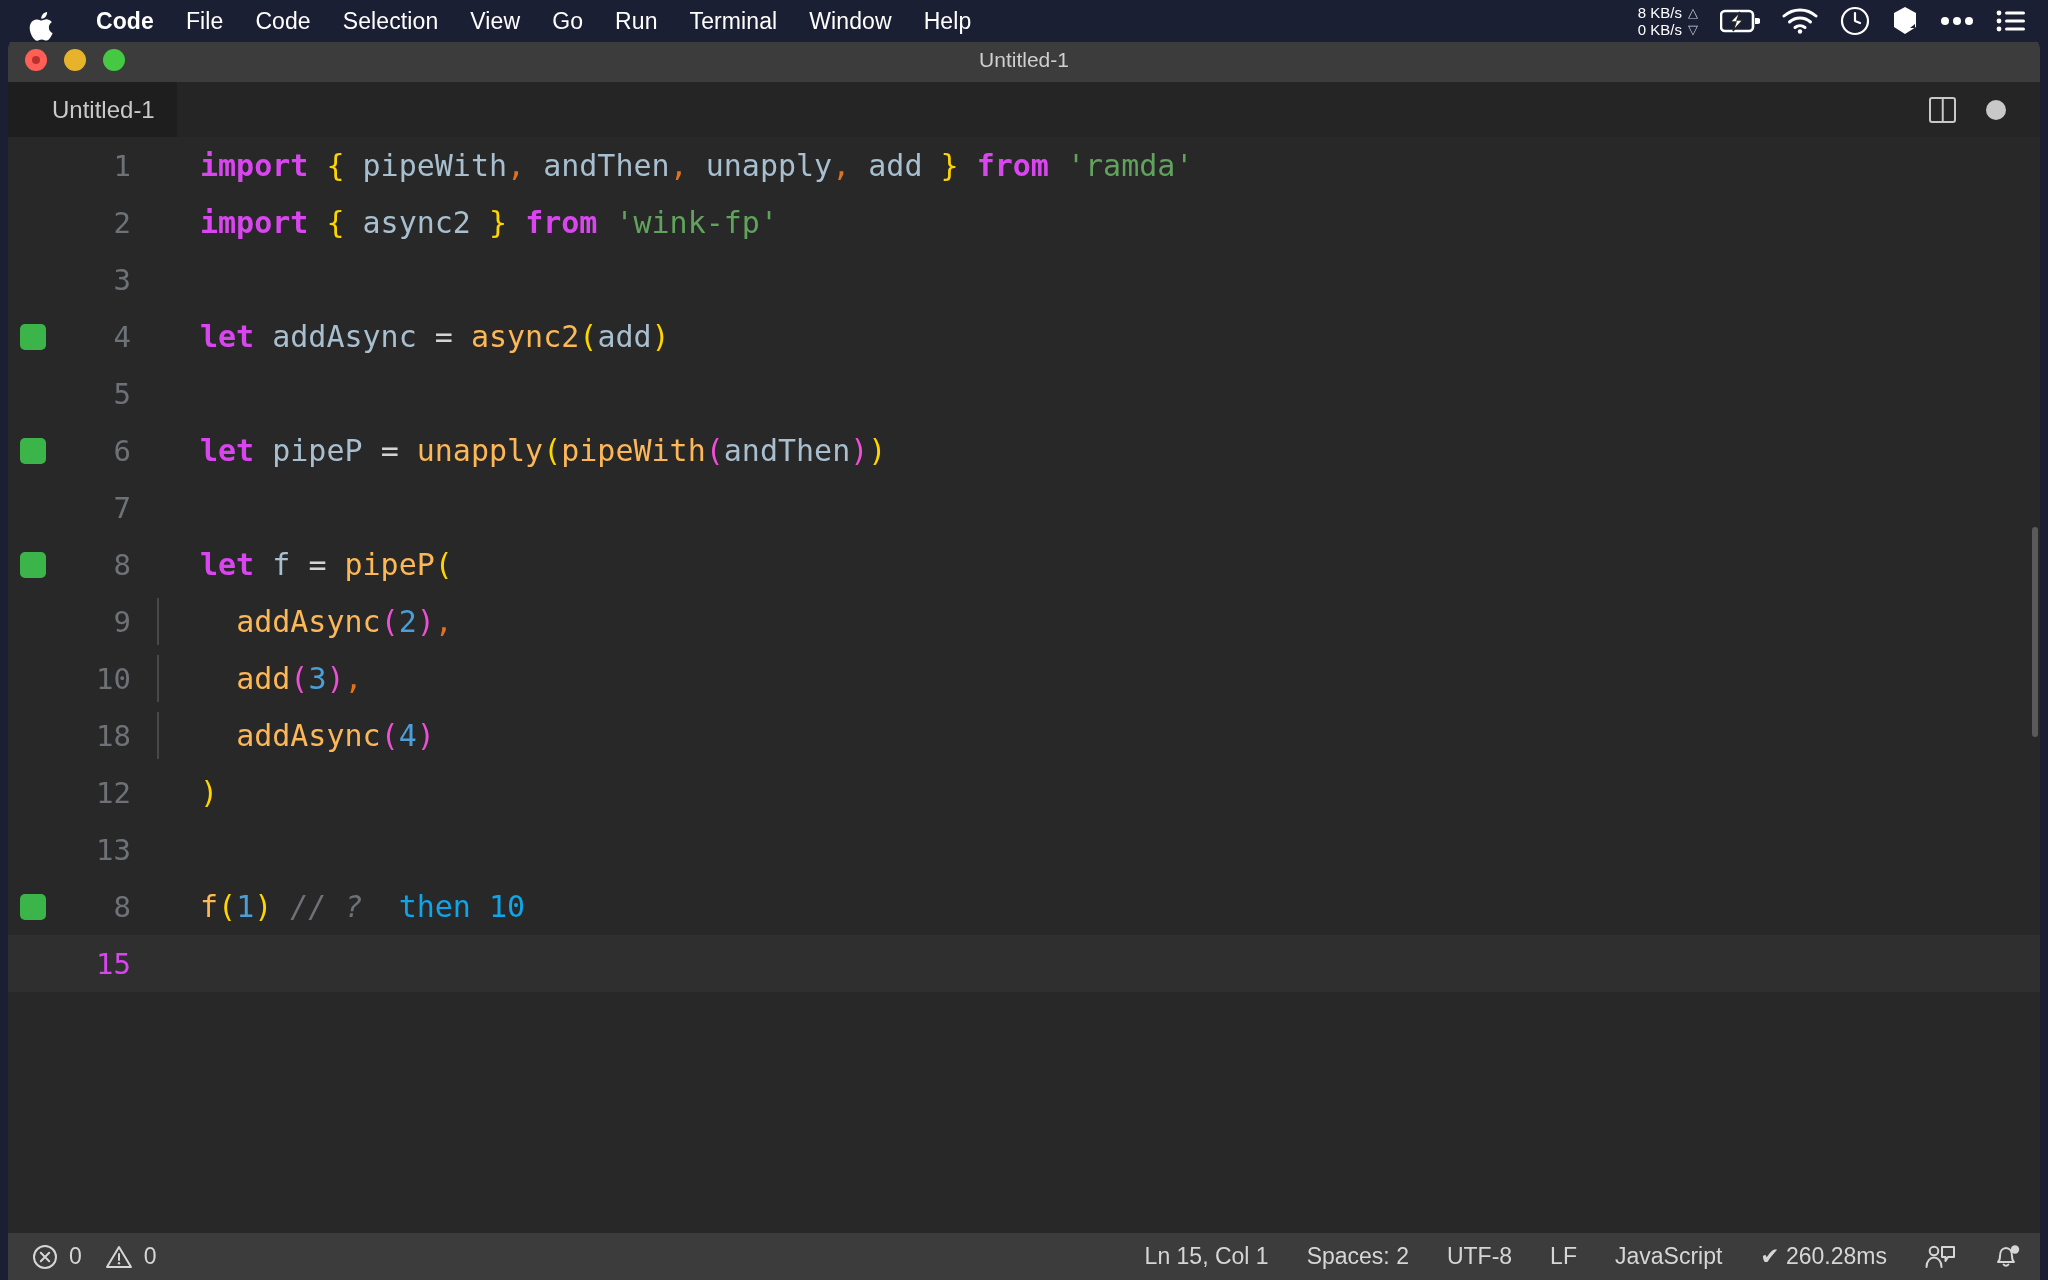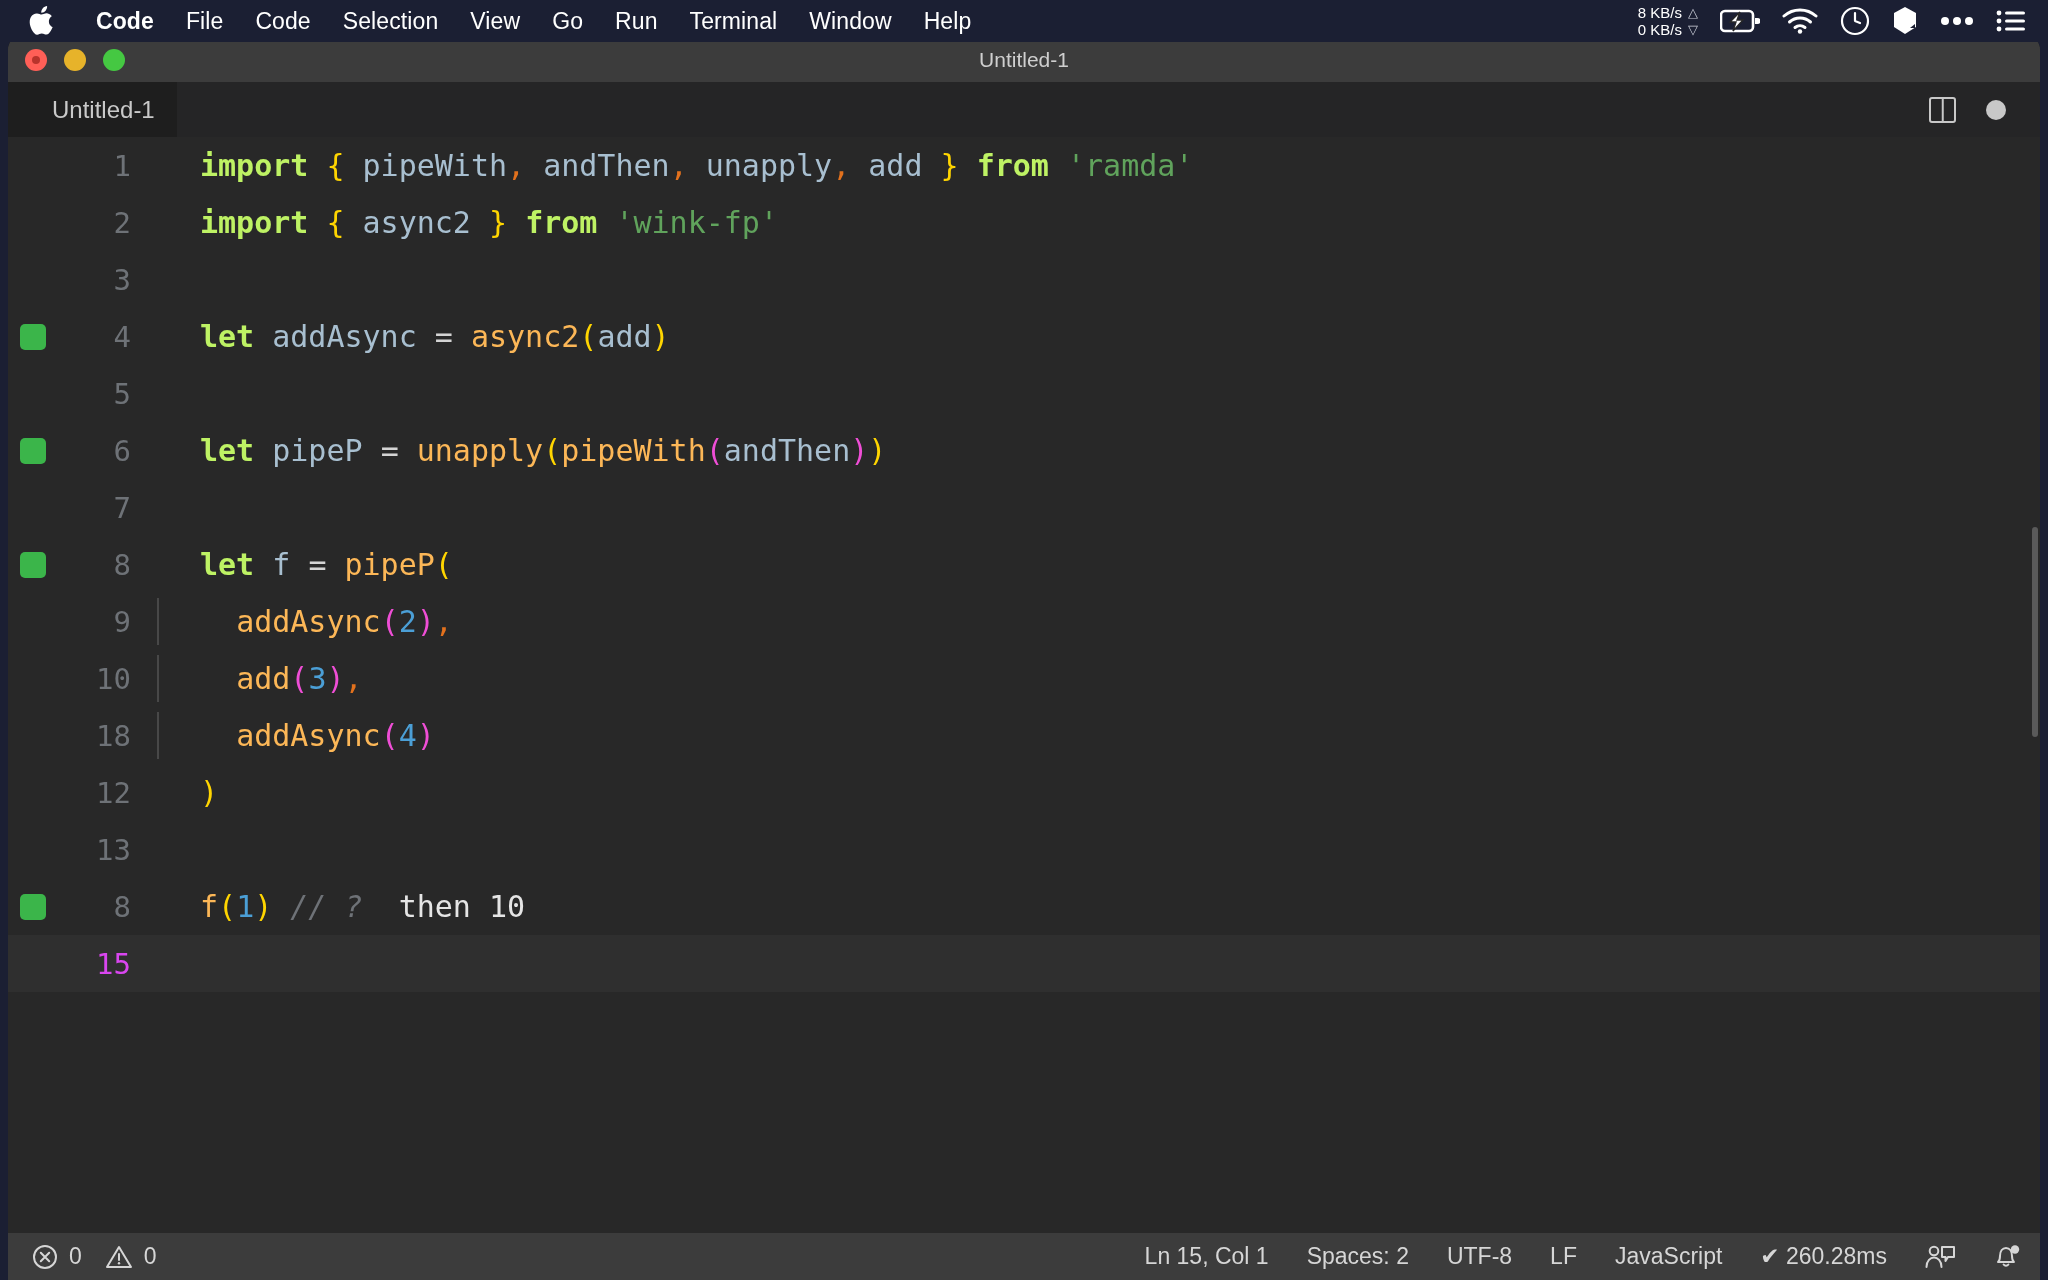--- a/index.html
+++ b/index.html
@@ -10,21 +10,21 @@
   }
 
   
   .menubar{
     position:absolute; top:0; left:0; width:2048px; height:42px;
     background:#1b1f33;
     display:flex; align-items:center;
     color:#ffffff;
     z-index:50;
   }
-  .mb-left{ display:flex; align-items:center; height:42px; padding-left:28px; }
+  .mb-left{ display:flex; align-items:flex-end; height:42px; padding-left:28px; }
   .apple-logo{
     width:26px; height:30px; display:inline-block; position:relative; margin-right:26px;
     color:#fff;
   }
   .apple-logo svg{ display:block; }
   .mb-item{
     font-size:23px; padding:0 16px; line-height:42px; white-space:nowrap;
     letter-spacing:0.1px;
   }
   .mb-item.bold{ font-weight:bold; }
@@ -123,31 +123,31 @@
   }
   .indent-guide{
     position:absolute; left:12px; top:-6px; bottom:-6px; width:2px; background:#484848;
   }
   .line-active-border{
     position:absolute; left:137px; right:22px; top:0; bottom:0;
     background:#2f2f2f; z-index:0;
   }
 
   
-  .kw{ color:#bef264; font-weight:bold;margin-top:20px; }
+  .kw{ color:#d946ef; font-weight:bold;margin-top:20px; }
   .id{ color:#a8bfd0; }
   .fn{ color:#fcb757; }
   .str{ color:#60a35c; }
   .num{ color:#4b9fd6; }
   .cmt{ color:#6e7277; font-style:italic; }
   .op{ color:#d4d4d4; }
   .punc-o{ color:#e2711d; }
   .br1{ color:#ffd500; }
   .br2{ color:#ef4ed6; }
-  .quokka{ color:#e5e5e5; }
+  .quokka{ color:#0ea5e9; }
 
   
   .v-scroll{
     position:absolute; right:0; top:100px; bottom:47px; width:20px;
   }
   .v-scroll-thumb{
     position:absolute; right:2px; top:390px; width:6px; height:210px;
     background:#5a5a5a; border-radius:3px;
   }
 

